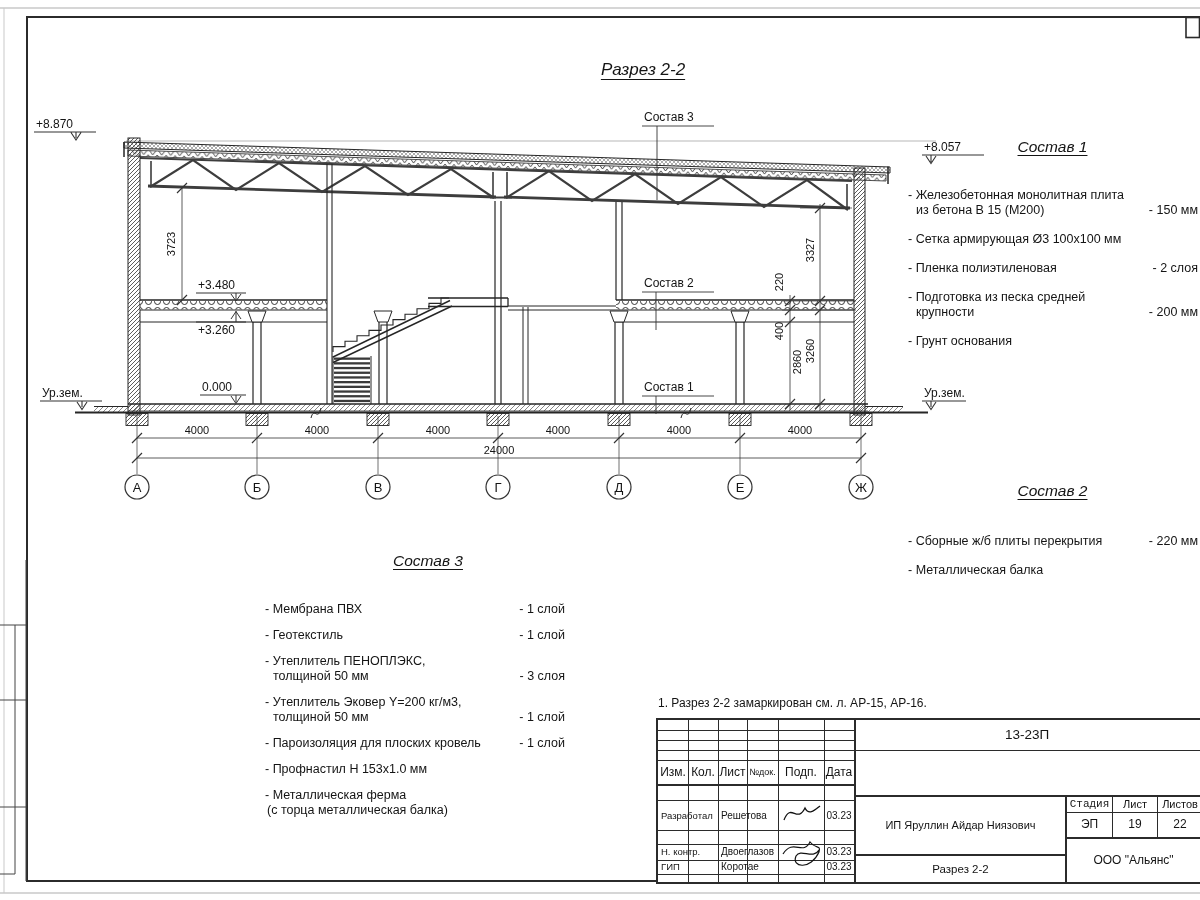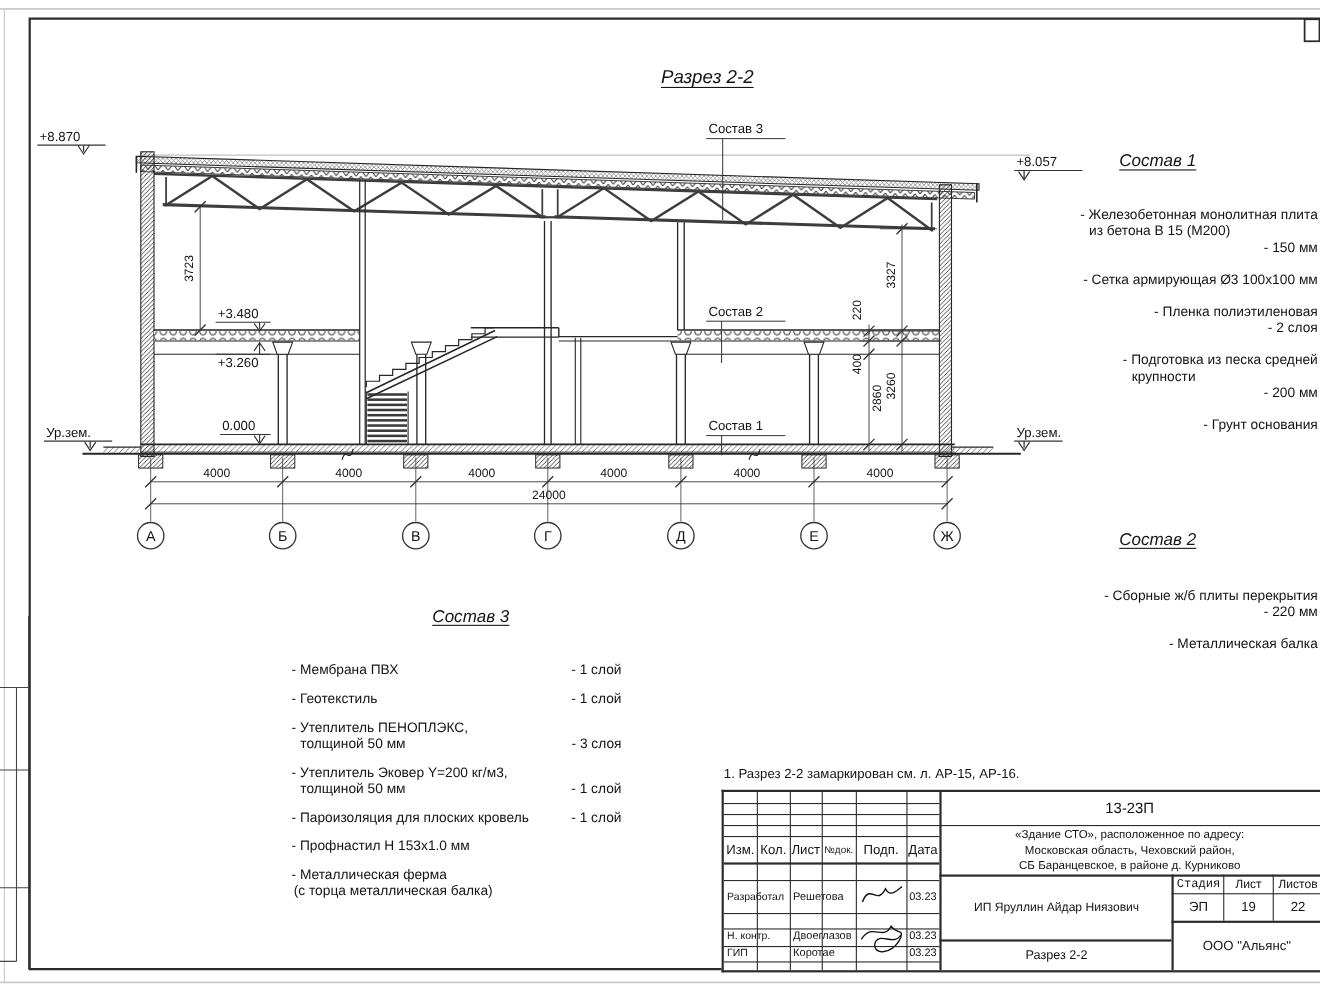--- a/index.html
+++ b/index.html
@@ -6,21 +6,21 @@
   body{width:1200px;height:900px;position:relative;font-family:"Liberation Sans",sans-serif;color:#141414;overflow:hidden;}
   .abs{position:absolute;}
   svg text{font-family:"Liberation Sans",sans-serif;fill:#141414;}
   .page-title{font-style:italic;font-size:17px;text-decoration:underline;text-underline-offset:4px;text-align:center;}
   .sostav-h{font-style:italic;font-size:15.5px;text-decoration:underline;text-underline-offset:3px;text-align:center;}
   .slist{font-size:12.5px;line-height:15px;}
   .li{display:flex;align-items:flex-end;}
   .li-name{flex:1;}
   .li-name .l2{padding-left:8px;}
   .li-val{white-space:nowrap;padding-left:6px;}
-  .mb14{margin-bottom:14px;flex-direction:column;} .mb11{margin-bottom:11px;}
+  .mb14{margin-bottom:14px;} .mb11{margin-bottom:11px;}
   .note{font-size:12px;}
   
   .stamp{border:2px solid #2b2b2b;border-right:none;background:#fff;}
   .sline{background:#2b2b2b;position:absolute;}
   .scell{position:absolute;text-align:center;overflow:hidden;white-space:nowrap;}
   .left-label{text-align:left;}
 </style>
 </head>
 <body>
 
@@ -380,25 +380,20 @@
   <div class="scell left-label" style="left:3px;top:141px;width:72px;font-size:9.5px;">ГИП</div>
   <div class="scell left-label" style="left:63px;top:141px;width:38px;font-size:10px;">Коротаев</div>
   <div class="scell" style="left:166px;top:141px;width:30px;font-size:10px;">03.23</div>
 
   <svg class="abs" style="left:121px;top:78px;" width="45" height="84" viewBox="0 0 45 84">
     <path d="M5,22 C12,4 18,26 26,10 C30,18 36,12 41,8" stroke="#111" stroke-width="1.3" fill="none"></path>
     <path d="M4,56 C14,40 24,58 31,44 C37,52 42,46 40,54 C32,72 12,70 17,58 C22,50 34,62 40,52" stroke="#111" stroke-width="1.2" fill="none"></path>
   </svg>
 
   <div class="scell" style="left:196px;top:0;width:346px;height:30px;line-height:30px;font-size:13.5px;">13-23П</div>
-  <div class="abs" style="left:196px;top:32px;width:346px;text-align:center;font-size:10.5px;line-height:14px;">
-    <div>«Здание СТО», расположенное по адресу:</div>
-    <div>Московская область, Чеховский район,</div>
-    <div>СБ Баранцевское, в районе д. Курниково</div>
-  </div>
   <div class="scell" style="left:198px;top:77px;width:209px;height:57px;line-height:57px;font-size:11px;">ИП Яруллин Айдар Ниязович</div>
   <div class="scell" style="left:409px;top:77px;width:45px;height:15px;line-height:15px;font-size:11px;font-family:Liberation Mono, monospace;">Стадия</div>
   <div class="scell" style="left:455px;top:77px;width:44px;height:15px;line-height:15px;font-size:11px;">Лист</div>
   <div class="scell" style="left:500px;top:77px;width:44px;height:15px;line-height:15px;font-size:11px;">Листов</div>
   <div class="scell" style="left:409px;top:92px;width:45px;height:25px;line-height:25px;font-size:12px;">ЭП</div>
   <div class="scell" style="left:455px;top:92px;width:44px;height:25px;line-height:25px;font-size:12px;">19</div>
   <div class="scell" style="left:500px;top:92px;width:44px;height:25px;line-height:25px;font-size:12px;">22</div>
   <div class="scell" style="left:198px;top:136px;width:209px;height:26px;line-height:26px;font-size:11.5px;">Разрез 2-2</div>
   <div class="scell" style="left:409px;top:119px;width:133px;height:43px;line-height:43px;font-size:12px;">ООО "Альянс"</div>
 </div>

